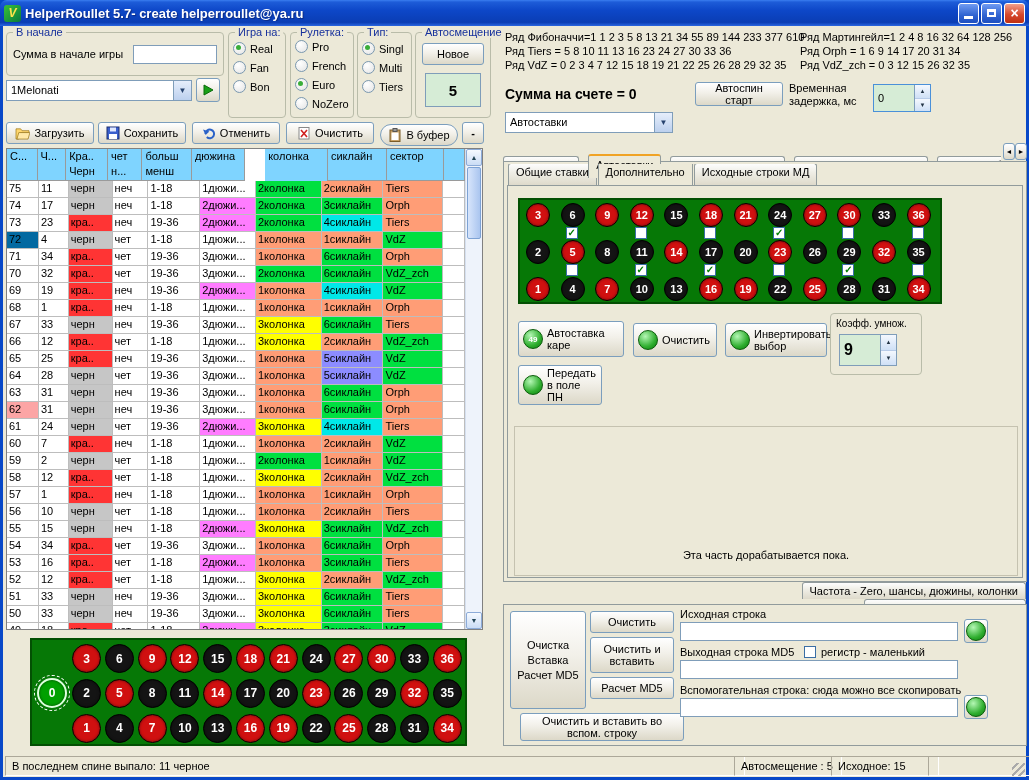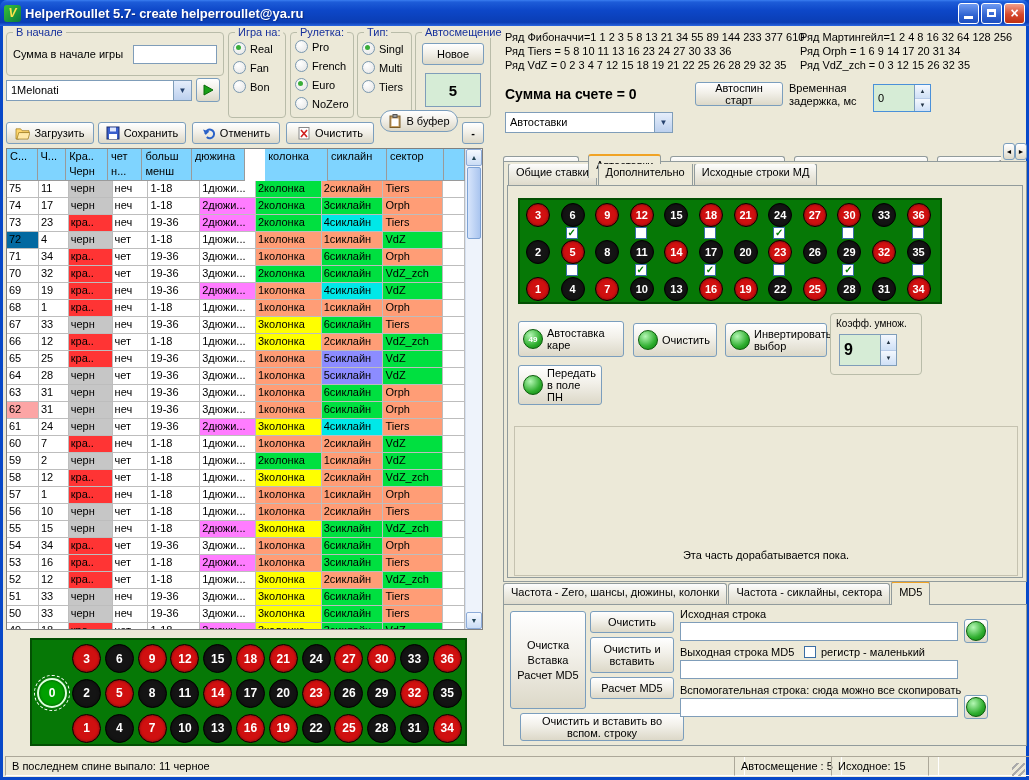--- a/index.html
+++ b/index.html
@@ -202,21 +202,21 @@
         </div>
         <div class="btn" style="position: absolute; left: 283px; top: 96px; width: 88px; height: 22px;">
           <span class="icon">
             <svg viewBox="0 0 14 14" width="14" height="14">
               <rect x="2" y="1.5" width="10" height="11.5" fill="#fff" stroke="#888"></rect>
               <path d="M4 4 L10 11 M10 4 L4 11" stroke="#d02020" stroke-width="1.6"></path>
             </svg>
           </span>
           <span>Очистить</span>
         </div>
-        <div class="btn" style="position: absolute; left: 377px; top: 84px; width: 78px; height: 22px; border-radius: 11px;">
+        <div class="btn" style="position: absolute; left: 377px; top: 98px; width: 78px; height: 22px; border-radius: 11px;">
           <span class="icon">
             <svg viewBox="0 0 14 14" width="14" height="14">
               <rect x="2" y="2" width="10" height="11.5" fill="#c8a165" stroke="#7a5c28"></rect>
               <rect x="5" y="0.5" width="4" height="3" fill="#9a9a9a" stroke="#555"></rect>
               <rect x="3.5" y="4.5" width="7" height="7.5" fill="#fff"></rect>
             </svg>
           </span>
           <span>В буфер</span>
         </div>
       </div>
@@ -761,21 +761,21 @@
           <span class="chip"></span>
           <span>Передать в поле ПН</span>
         </div>
 
         <div style="position:absolute;left:6px;top:240px;width:502px;height:148px;border:1px solid #c5c2b0;">
           <div style="position:absolute;left:0;right:0;bottom:14px;text-align:center;">Эта часть дорабатывается пока.</div>
         </div>
       </div>
     </div>
 
-    <div class="tabstrip" id="bottom-tabs" style="left:500px;top:556px;height:23px;width:524px;">
+    <div class="tabstrip" id="bottom-tabs" style="left:500px;top:556px;height:23px;width:524px;flex-direction:column;">
         <div class="tab">Частота - Zero, шансы, дюжины, колонки</div>
         <div class="tab">Частота - сиклайны, сектора</div>
         <div class="tab active">MD5</div>
       </div>
     <div class="panel" style="left:500px;top:578px;width:524px;height:142px;">
 
       <div class="btn" style="position:absolute;left:6px;top:6px;width:76px;height:98px;white-space:normal;line-height:15px;padding:4px;">Очистка Вставка Расчет MD5</div>
       <div class="btn" style="position:absolute;left:86px;top:6px;width:84px;height:22px;">Очистить</div>
       <div class="btn" style="position:absolute;left:86px;top:32px;width:84px;height:36px;white-space:normal;line-height:12px;">Очистить и вставить</div>
       <div class="btn" style="position:absolute;left:86px;top:72px;width:84px;height:22px;">Расчет MD5</div>

